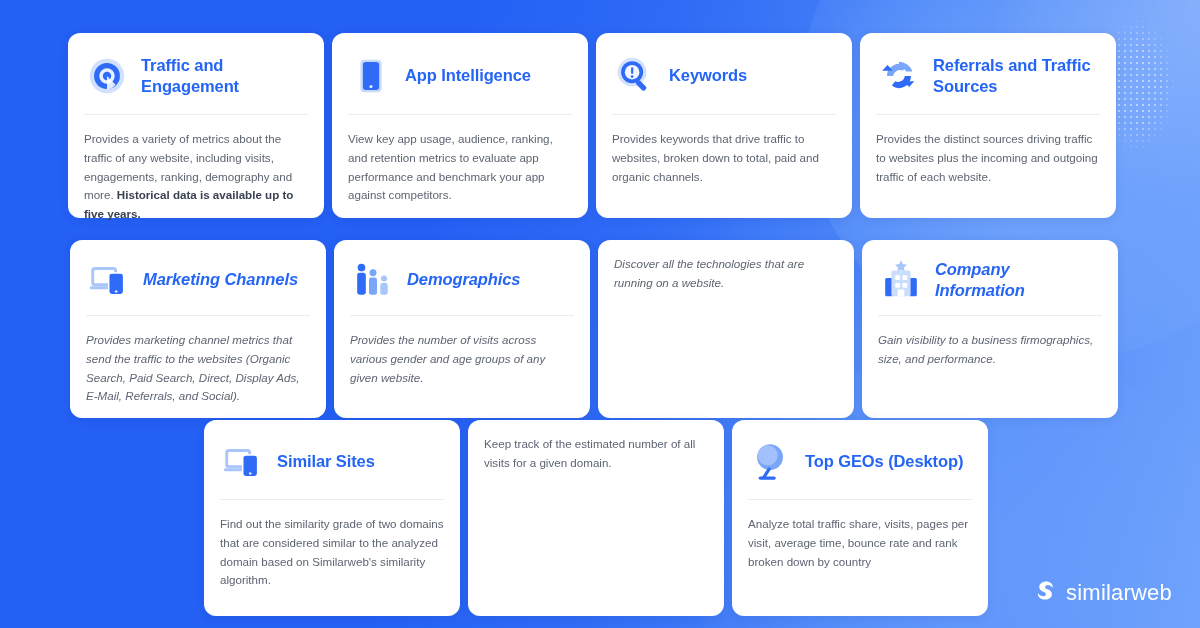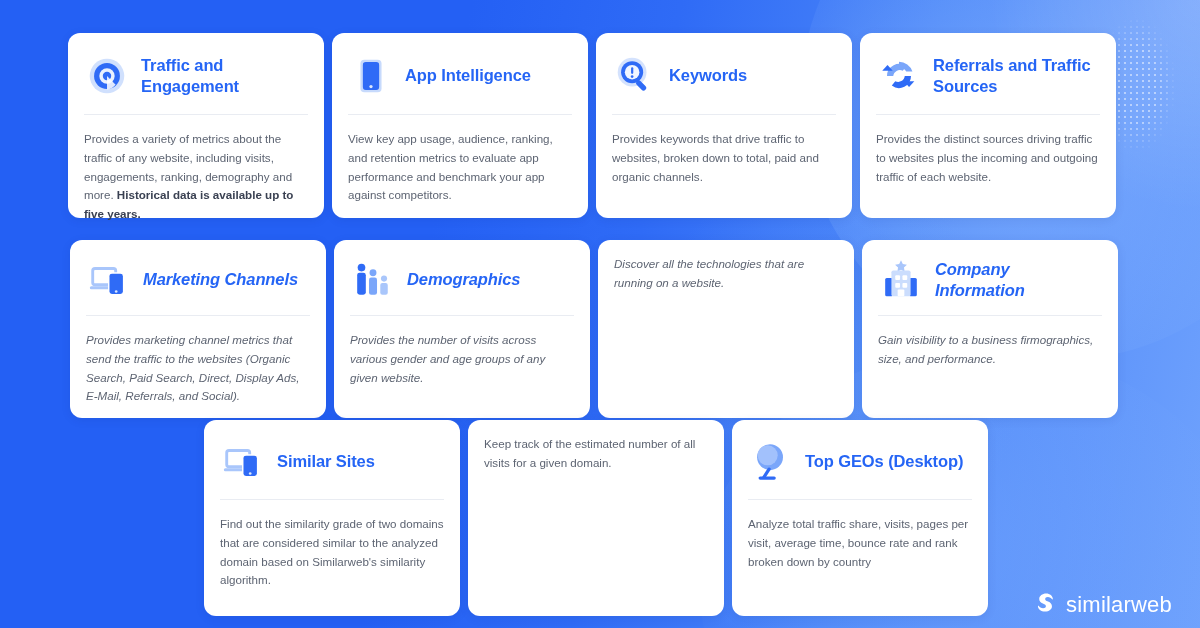--- a/index.html
+++ b/index.html
@@ -94,21 +94,21 @@
     padding-top: 15px;
     font-size: 11.6px;
     line-height: 1.62;
     color: #5d6472;
     text-align: left;
   }
   .card-desc b { color: #3a4152; font-weight: bold; }
 
   
   #logo {
-    position: absolute; right: 28px; bottom: 10px;
+    position: absolute; right: 28px; bottom: 22px;
     display: flex; align-items: center; gap: 9px;
   }
   #logo-word {
     color: #ffffff;
     font-size: 22px;
     letter-spacing: .2px;
   }
 </style>
 </head>
 <body>

